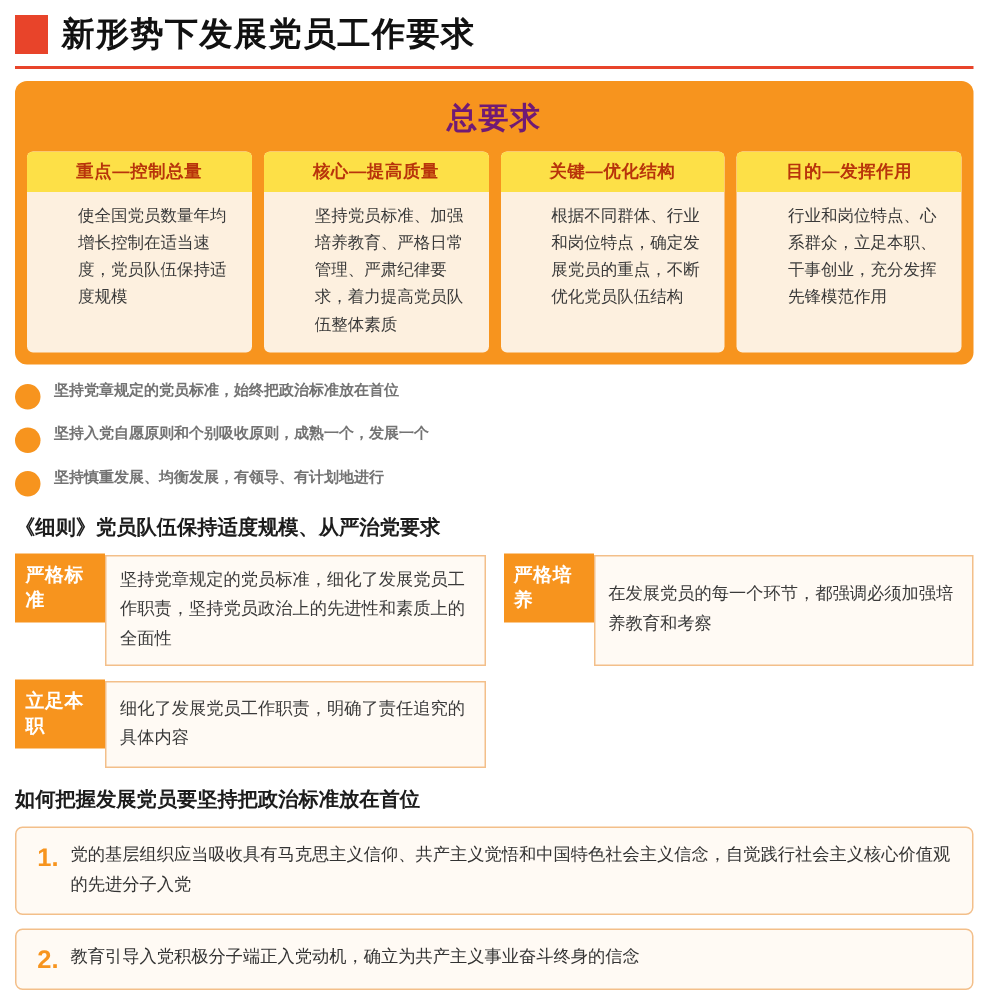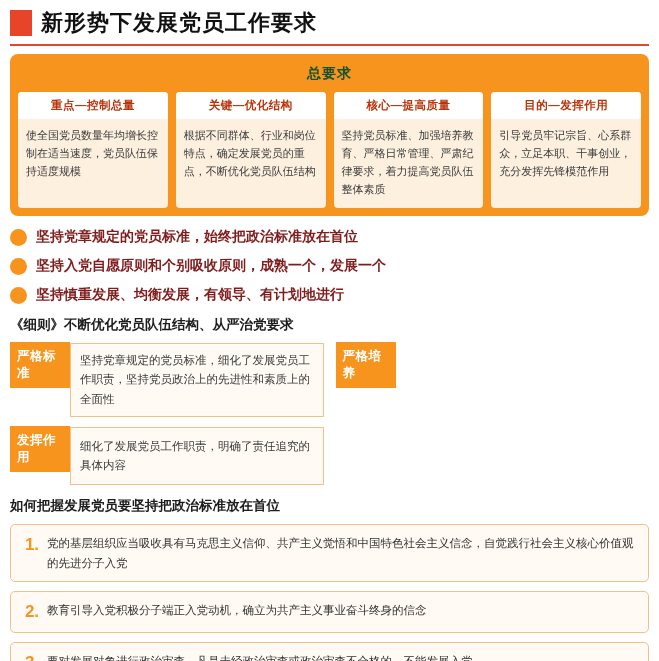--- a/index.html
+++ b/index.html
@@ -40,76 +40,77 @@
 
   
   .req-card {
     margin: 0 10px;
     border-radius: 8px;
     background: #f7941e;
     padding: 6px 8px 8px 8px;
   }
   .req-card-title {
     text-align: center;
-    color: #14532d;
-    font-size: 14px;
+    color: #701a75;
+    font-size: 20px;
     font-weight: bold;
     padding: 5px 0 9px 0;
     letter-spacing: 1px;
   }
   .req-cols {
     display: flex;
     gap: 8px;
   }
   .req-col {
     flex: 1 1 0;
     background: #fdf0df;
     border-radius: 4px;
     overflow: hidden;
     display: flex;
     flex-direction: column;
   }
   .req-col-head {
-    background: #ffffff;
+    background: #fde047;
     color: #b8340b;
     font-size: 11.5px;
     font-weight: bold;
     text-align: center;
     padding: 6px 2px;
     letter-spacing: 0.5px;
   }
   .req-col-body {
     font-size: 11px;
     line-height: 1.65;
     color: #3a3a3a;
     padding: 7px 8px 9px 8px;
     flex: 1 1 auto;
+    margin-left: 26px;
   }
 
   
   .bullets {
     margin: 12px 10px 2px 10px;
   }
   .bullet-row {
     display: flex;
     align-items: flex-start;
     margin-bottom: 11px;
   }
   .bullet-dot {
     width: 17px; height: 17px;
     border-radius: 50%;
     background: #f7941e;
     flex: 0 0 auto;
     margin-right: 9px;
     margin-top: 1px;
   }
   .bullet-text {
-    font-size: 14px;
-    font-weight: bold;
-    color: #7f1d1d;
+    font-size: 10px;
+    font-weight: bold;
+    color: #737373;
     line-height: 1.25;
     font-family: Liberation Serif, serif;
   }
 
   
   .sec-head {
     font-size: 13.5px;
     font-weight: bold;
     color: #1c1c1c;
     margin: 12px 10px 9px 10px;
@@ -201,67 +202,68 @@
   <div class="req-card">
     <div class="req-card-title">总要求</div>
     <div class="req-cols">
 
       <div class="req-col">
         <div class="req-col-head">重点—控制总量</div>
         <div class="req-col-body">使全国党员数量年均增长控制在适当速度，党员队伍保持适度规模</div>
       </div>
 
       <div class="req-col">
+        <div class="req-col-head">核心—提高质量</div>
+        <div class="req-col-body">坚持党员标准、加强培养教育、严格日常管理、严肃纪律要求，着力提高党员队伍整体素质</div>
+      </div>
+
+      <div class="req-col">
         <div class="req-col-head">关键—优化结构</div>
         <div class="req-col-body">根据不同群体、行业和岗位特点，确定发展党员的重点，不断优化党员队伍结构</div>
       </div>
 
       <div class="req-col">
-        <div class="req-col-head">核心—提高质量</div>
-        <div class="req-col-body">坚持党员标准、加强培养教育、严格日常管理、严肃纪律要求，着力提高党员队伍整体素质</div>
-      </div>
-
-      <div class="req-col">
         <div class="req-col-head">目的—发挥作用</div>
-        <div class="req-col-body">引导党员牢记宗旨、心系群众，立足本职、干事创业，充分发挥先锋模范作用</div>
+        <div class="req-col-body">行业和岗位特点、心系群众，立足本职、干事创业，充分发挥先锋模范作用</div>
       </div>
 
     </div>
   </div>
 
   <div class="bullets">
     <div class="bullet-row">
       <div class="bullet-dot"></div>
       <div class="bullet-text">坚持党章规定的党员标准，始终把政治标准放在首位</div>
     </div>
     <div class="bullet-row">
       <div class="bullet-dot"></div>
       <div class="bullet-text">坚持入党自愿原则和个别吸收原则，成熟一个，发展一个</div>
     </div>
     <div class="bullet-row">
       <div class="bullet-dot"></div>
       <div class="bullet-text">坚持慎重发展、均衡发展，有领导、有计划地进行</div>
     </div>
   </div>
 
-  <div class="sec-head">《细则》不断优化党员队伍结构、从严治党要求</div>
+  <div class="sec-head">《细则》党员队伍保持适度规模、从严治党要求</div>
   <div class="strict-grid">
 
     <div class="strict-item">
       <div class="strict-tag">严格标准</div>
       <div class="strict-body">坚持党章规定的党员标准，细化了发展党员工作职责，坚持党员政治上的先进性和素质上的全面性</div>
     </div>
 
     <div class="strict-item">
       <div class="strict-tag">严格培养</div>
+      <div class="strict-body">在发展党员的每一个环节，都强调必须加强培养教育和考察</div>
     </div>
 
 
     <div class="strict-item short">
-      <div class="strict-tag">发挥作用</div>
+      <div class="strict-tag">立足本职</div>
       <div class="strict-body">细化了发展党员工作职责，明确了责任追究的具体内容</div>
     </div>
 
   </div>
 
   <div class="sec-head">如何把握发展党员要坚持把政治标准放在首位</div>
   <div class="num-list">
 
     <div class="num-row">
       <div class="num-idx">1.</div>

